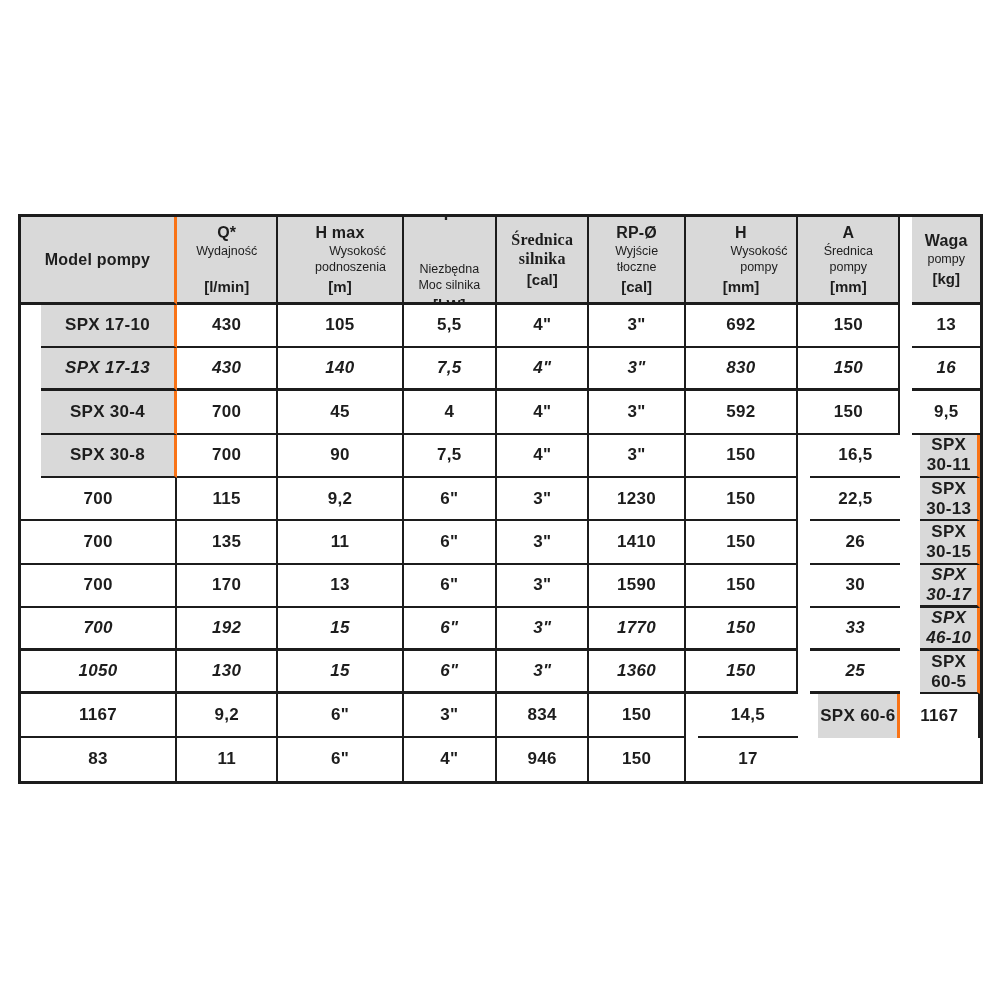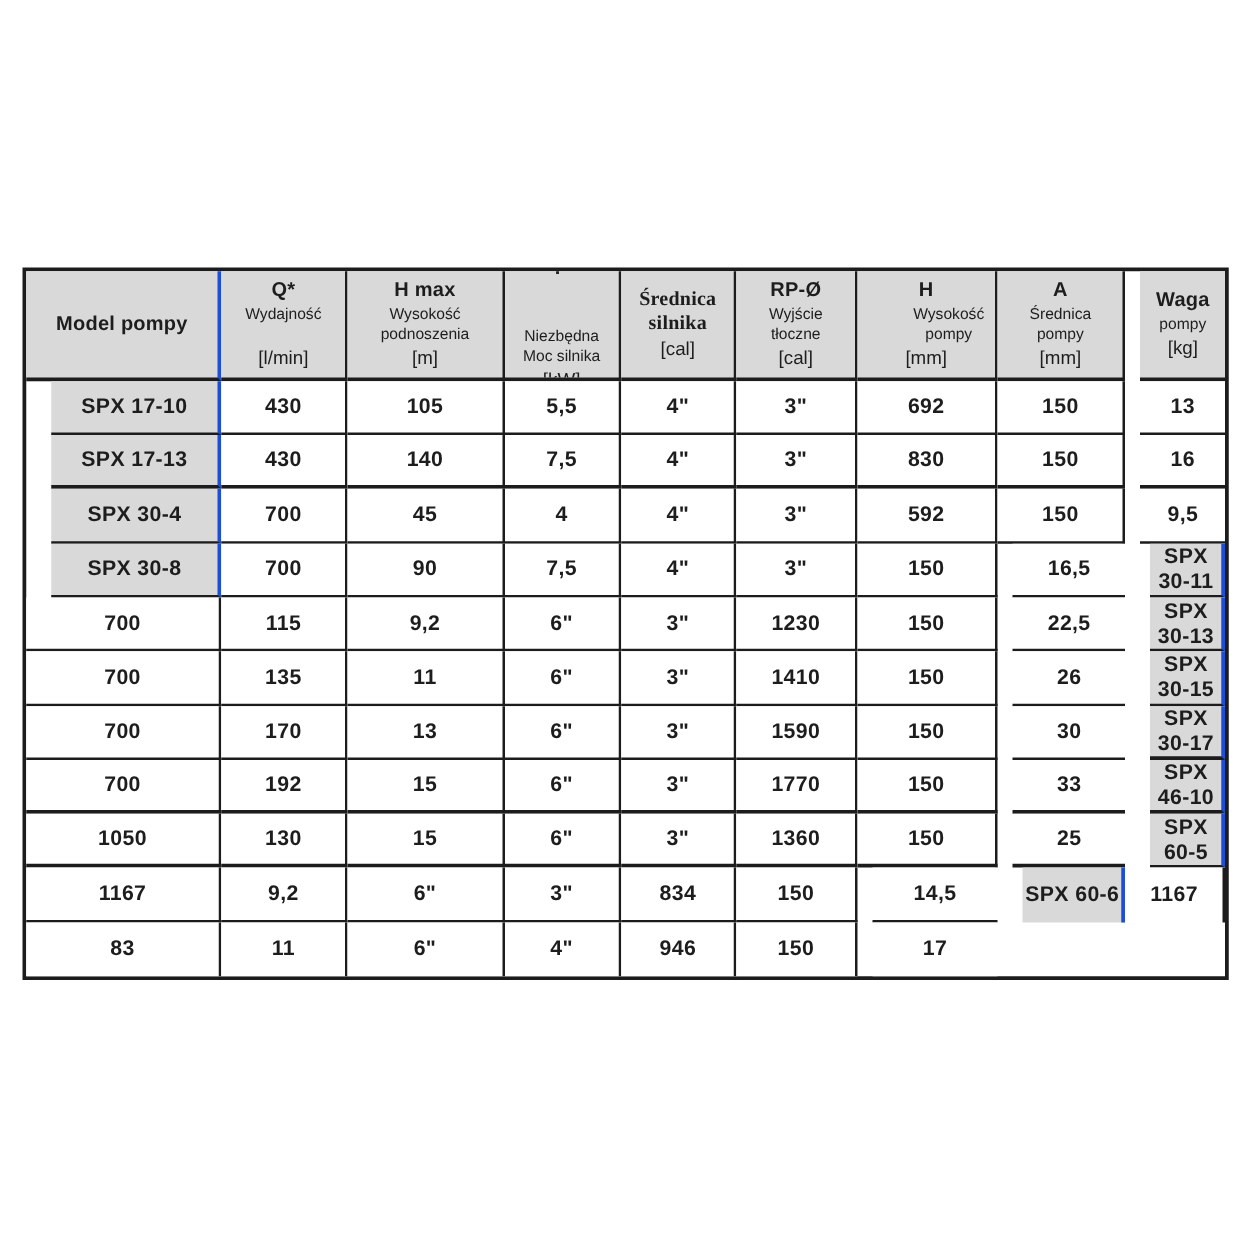--- a/index.html
+++ b/index.html
@@ -43,61 +43,61 @@
   .cell.last-col { border-right: none; margin-left: 12px; }
   .cell.last-row { border-bottom: none; }
 
   .header-cell {
     background: #d9d9d9;
     border-bottom: 3px solid #1c1c1c;
     flex-direction: column;
     padding: 4px 3px;
     line-height: 1.2;
   }
-  .model-col { border-right: 3px solid #1d4ed8; background: #d9d9d9; }
+  .model-col { border-right: 3px solid #f97316; background: #d9d9d9; }
 
   .h-title {
     font-weight: bold;
     font-size: 16px;
     letter-spacing: 0.2px;
   }
   .h-sub {
     font-size: 12.5px;
     line-height: 1.3;
     margin-top: 1px;
   }
   .h-unit {
-    font-weight: normal;
+    font-weight: bold;
     font-size: 15px;
     margin-top: 2px;
   }
   .h-sub:empty, .h-unit:empty { display: none; }
 
   .col-q .h-sub   { min-height: 33px; }
-  .col-hmax .h-sub{ max-width: 92px; }
+  .col-hmax .h-sub{ max-width: 92px; text-align: right; }
   .col-p .h-sub   { max-width: 82px; margin-top: 37px; }
   .col-sr .h-title{ max-width: 78px; font-family: Liberation Serif, serif; }
   .col-rp .h-sub  { max-width: 62px; }
   .col-h .h-sub   { max-width: 72px; margin-left: 36px; }
   .col-a .h-sub   { max-width: 70px; }
   .col-waga .h-sub{ max-width: 70px; }
 
   .model-cell {
     font-weight: bold;
     font-size: 17px;
     letter-spacing: 0.3px;
     margin-left: 20px;
   }
   .value-cell {
     font-weight: bold;
     font-size: 17px;
     letter-spacing: 0.3px;
     background: #ffffff;
   }
-  .group-end { border-bottom: 3px solid #1c1c1c; }
+  .group-end { border-bottom: 3px solid #1c1c1c; font-style: italic; }
 </style>
 </head>
 <body>
 
 <div class="page">
   <div class="spec-table" id="spec-table">
 
     <div class="cell header-cell model-col">
       <div class="h-title">Model pompy</div>
 

